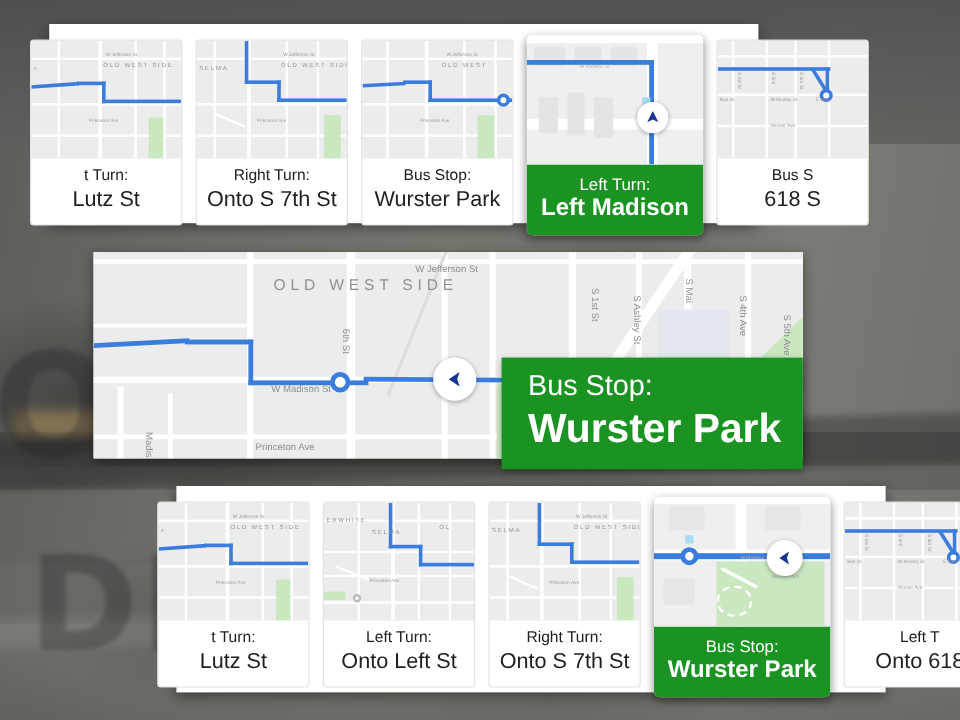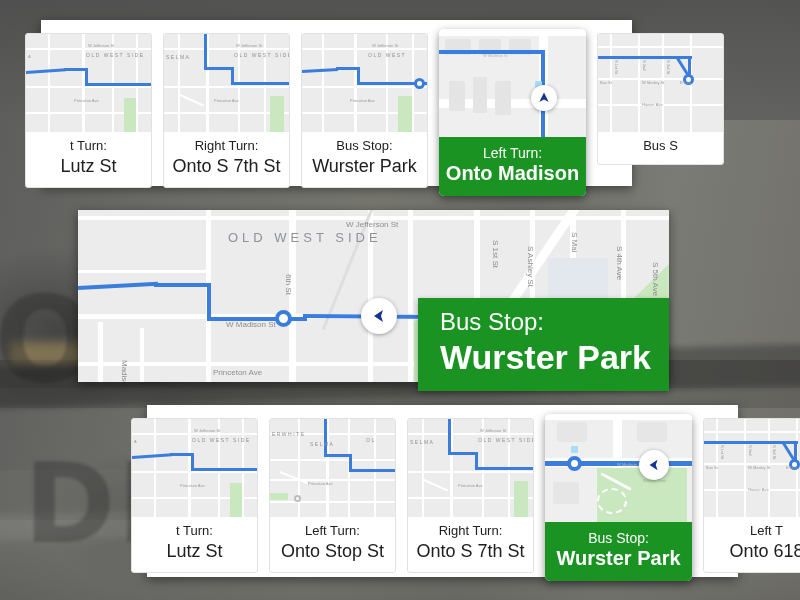--- a/index.html
+++ b/index.html
@@ -201,21 +201,21 @@
     <div class="lbl" style="left:44px;top:24px;color:#b5b5b5;">W Madison St</div>
     <div class="puck" style="left:92px;top:56px;">
       <svg width="14" height="14" viewBox="0 0 18 18" aria-hidden="true">
         <path d="M9 2 L15 14 L9 11 L3 14 Z" fill="#15348f"></path>
       </svg>
     </div>
   </div>
         </div>
         <div class="cap">
           <div class="t1">Left Turn:</div>
-          <div class="t2">Onto Madison</div>
+          <div class="t2">Left Madison</div>
         </div>
       </div>
       <div class="card">
         <div class="thumb">
   <div class="map">
     <div class="rdw" style="left:0;top:12px;width:125px;height:2px;"></div>
     <div class="rdw" style="left:0;top:44px;width:125px;height:2px;"></div>
     <div class="rdw" style="left:0;top:70px;width:125px;height:2px;"></div>
     <div class="rdw" style="left:12px;top:0;width:2px;height:98px;"></div>
     <div class="rdw" style="left:40px;top:0;width:2px;height:98px;"></div>
@@ -229,20 +229,21 @@
     <div class="lbl" style="left:44px;top:46px;">W Mosley St</div>
     <div class="lbl" style="left:82px;top:46px;">E Mos</div>
     <div class="lbl" style="left:44px;top:68px;">Hoover Ave</div>
     <div class="lbl vlbl" style="left:16px;top:26px;">S 1st St</div>
     <div class="lbl vlbl" style="left:44px;top:26px;">S 2nd</div>
     <div class="lbl vlbl" style="left:68px;top:26px;">S 3rd St</div>
   </div>
         </div>
         <div class="cap">
           <div class="t1">Bus S</div>
+          <div class="t2">618 S</div>
         </div>
       </div>
     </div>
 </div>
 
 <div class="panel" id="hero">
   <div class="heromap">
 
     <div class="blk" style="left:0;top:0;width:591px;height:172px;background:#ececec;"></div>
 
@@ -352,21 +353,21 @@
     <div class="route" style="left:79px;top:50px;width:46px;height:3px;"></div>
     <div class="hood" style="left:2px;top:12px;">ERWHITE</div>
     <div class="hood" style="left:40px;top:22px;">SELMA</div>
     <div class="hood" style="left:96px;top:18px;">OL</div>
     <div class="lbl" style="left:38px;top:62px;">Princeton Ave</div>
     <div class="stopdot" style="left:24px;top:76px;width:7px;height:7px;border-width:2px;border-color:#bdbdbd;"></div>
   </div>
         </div>
         <div class="cap">
           <div class="t1">Left Turn:</div>
-          <div class="t2">Onto Stop St</div>
+          <div class="t2">Onto Left St</div>
         </div>
       </div>
       <div class="card">
         <div class="thumb">
   <div class="map">
     <div class="rdw" style="left:0;top:14px;width:125px;height:2px;"></div>
     <div class="rdw" style="left:0;top:52px;width:125px;height:2px;"></div>
     <div class="rdw" style="left:0;top:78px;width:125px;height:2px;"></div>
     <div class="rdw" style="left:14px;top:0;width:2px;height:98px;"></div>
     <div class="rdw" style="left:42px;top:0;width:3px;height:98px;"></div>

